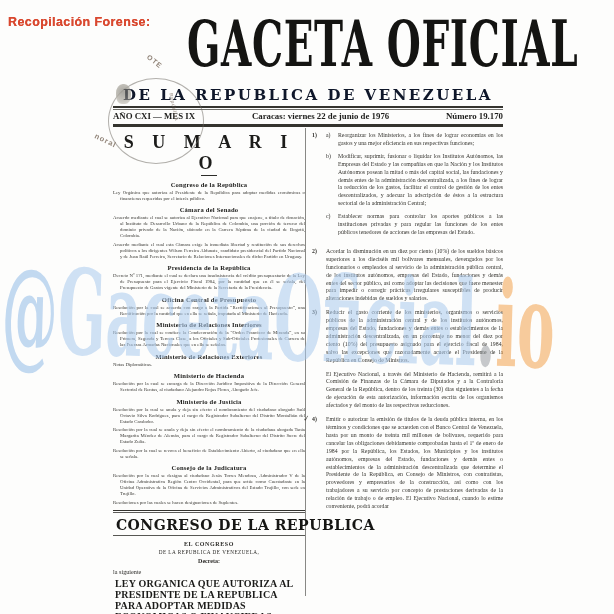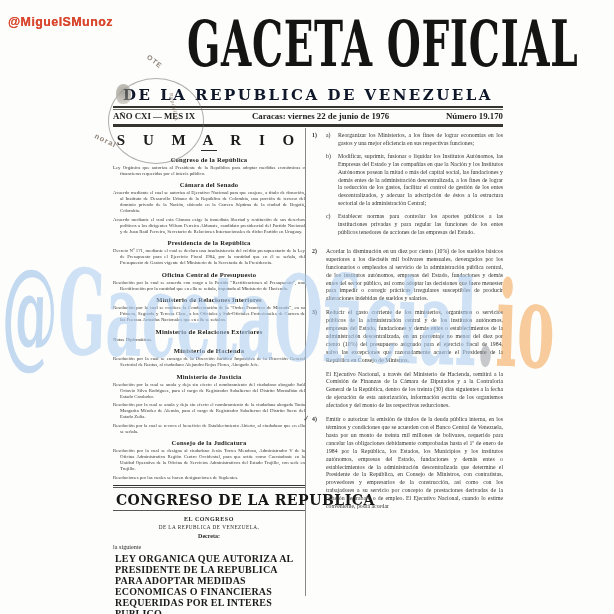--- a/index.html
+++ b/index.html
@@ -61,21 +61,21 @@
   .wm-at{color:#93bce8;}
   .wm-main{color:#abcbee;}
   .wm-dot{color:#878c92;opacity:.85;}
   .wm-tld{color:#f3a34f;}
   
   .divider{position:absolute;left:305px;top:128px;height:468px;width:1px;background:#4a4a45;opacity:.65;z-index:4;}
   .col-left{position:absolute;left:113px;top:129px;width:192px;z-index:4;}
   .col-right{position:absolute;left:312px;top:132px;width:191px;z-index:4;}
   
   .sum-title{
-    text-align:center;font-weight:bold;font-size:15px;letter-spacing:7px;color:#1c1c1a;
+    text-align:center;font-weight:bold;font-size:18px;letter-spacing:7px;color:#1c1c1a;
     margin:3px 0 1px 0;
   }
   .sum-title-tick{width:16px;height:1.2px;background:#2c2c29;margin:0 auto 2px auto;}
   .sum-head{
     text-align:center;font-weight:bold;font-size:6.6px;color:#1e1e1c;
     margin:4.5px 0 2px 0;letter-spacing:.2px;
   }
   .sum-entry{
     margin:0 0 2.5px 0;font-size:4.8px;line-height:6px;text-align:justify;
     color:#3a3935;padding-left:7px;text-indent:-7px;
@@ -118,21 +118,21 @@
     position:absolute;left:-9px;top:-2px;font-family:"DejaVu Sans",sans-serif;
     font-size:8px;color:#44423c;transform:rotate(-8deg);
   }
 </style>
 </head>
 <body>
 
 <div class="page">
 
   <div class="forensic">
-    <div>@MiguelSMunoz</div>
+    <div>Recopilación Forense:</div>
   </div>
 
   <div class="mast">
     <div class="gaceta-title">GACETA OFICIAL</div>
     <div class="gaceta-sub">DE LA REPUBLICA DE VENEZUELA</div>
     <div class="rule r1"></div>
     <div class="rule r1b"></div>
     <div class="dateline">
       <span>AÑO CXI — MES IX</span>
       <span>Caracas: viernes 22 de junio de 1976</span>

